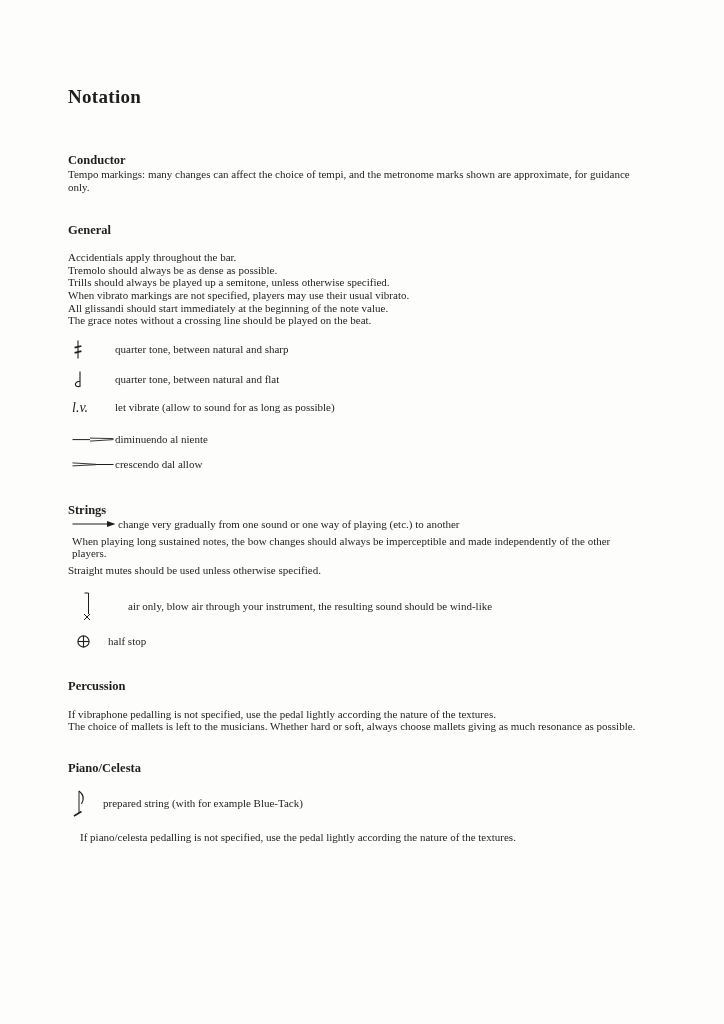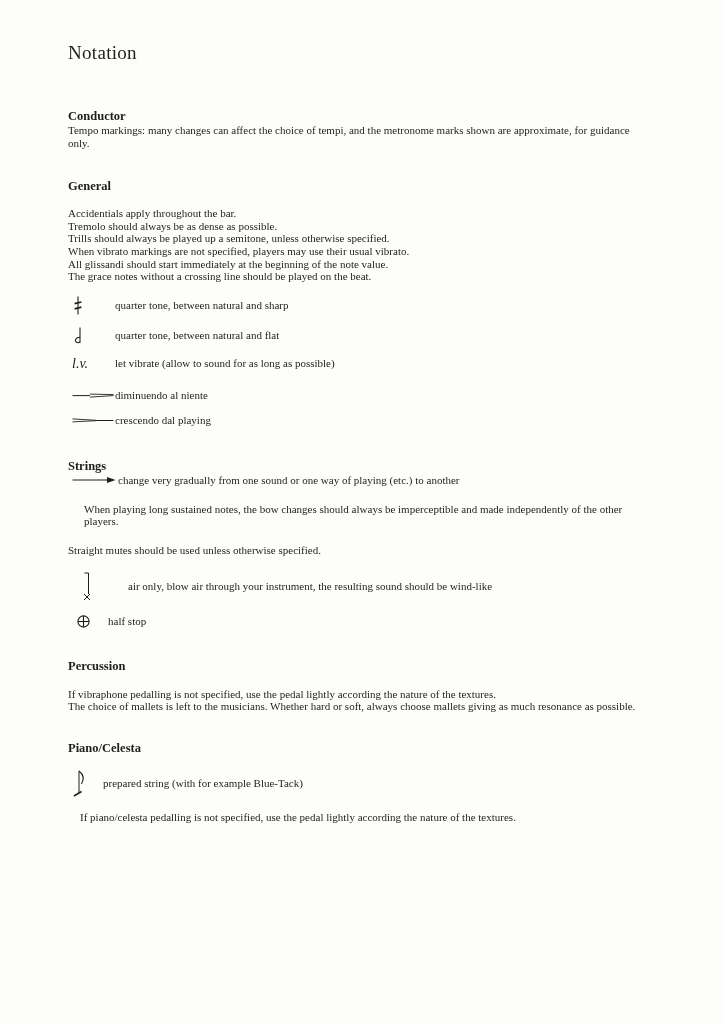--- a/index.html
+++ b/index.html
@@ -7,22 +7,22 @@
     width: 724px; height: 1024px;
     background: #fdfdfb;
     color: #1e1e1c;
     font-family: "Liberation Serif", serif;
     overflow: hidden;
   }
   .page { position: relative; width: 724px; height: 1024px; }
   .content { margin-left: 68px; width: 590px; }
 
   .doc-title {
-    margin: 0; padding-top: 42px;
-    font-size: 19px; font-weight: normal; letter-spacing: 0.3px;
+    margin: 0; padding-top: 86px;
+    font-size: 19px; font-weight: bold; letter-spacing: 0.3px;
     line-height: 22px;
   }
   .heading {
     margin: 0; font-size: 12.5px; font-weight: bold; line-height: 15px;
   }
   .body-text {
     font-size: 11px; line-height: 12.6px; width: 572px;
   }
   .rules div { font-size: 11px; line-height: 12.6px; }
 
@@ -117,35 +117,35 @@
         <span class="symdesc">diminuendo al niente</span>
       </div>
       <div class="symrow">
         <span class="symcol w47">
           <svg width="42" height="13" viewBox="0 0 42 13">
             <line class="stroke" x1="0.5" y1="4.9" x2="24" y2="6.3" stroke-width="0.9"></line>
             <line class="stroke" x1="0.5" y1="7.9" x2="24" y2="6.7" stroke-width="0.9"></line>
             <line class="stroke" x1="24" y1="6.5" x2="41.5" y2="6.5" stroke-width="1"></line>
           </svg>
         </span>
-        <span class="symdesc">crescendo dal playing</span>
+        <span class="symdesc">crescendo dal allow</span>
       </div>
     </div>
 
     <h2 class="heading mt-strings">Strings</h2>
     <div class="symrow mt-arrow">
       <span class="symcol w50">
         <svg width="44" height="12" viewBox="0 0 44 12">
           <line class="stroke" x1="0.5" y1="6" x2="36" y2="6" stroke-width="1.2"></line>
           <polygon points="35,2.9 43.5,6 35,9.1" fill="#1e1e1c"></polygon>
         </svg>
       </span>
       <span class="symdesc">change very gradually from one sound or one way of playing (etc.) to another</span>
     </div>
-    <p class="body-text mt-strings-body" style="margin:16px;">When playing long sustained notes, the bow changes should always be imperceptible and made independently of the other players.</p>
+    <p class="body-text mt-strings-body" style="margin:4px;">When playing long sustained notes, the bow changes should always be imperceptible and made independently of the other players.</p>
 
     <p class="body-text mt-brass-body" style="margin:0;">Straight mutes should be used unless otherwise specified.</p>
     <div class="symrow mt-air">
       <span class="symcol w60" style="padding-left:10px;">
         <svg width="18" height="31" viewBox="0 0 18 31">
           <line class="stroke" x1="10.5" y1="2" x2="10.5" y2="23" stroke-width="1"></line>
           <line class="stroke" x1="6.5" y1="2" x2="10.5" y2="2" stroke-width="1"></line>
           <line class="stroke" x1="6" y1="23" x2="12" y2="29" stroke-width="1"></line>
           <line class="stroke" x1="12" y1="23" x2="6" y2="29" stroke-width="1"></line>
         </svg>

